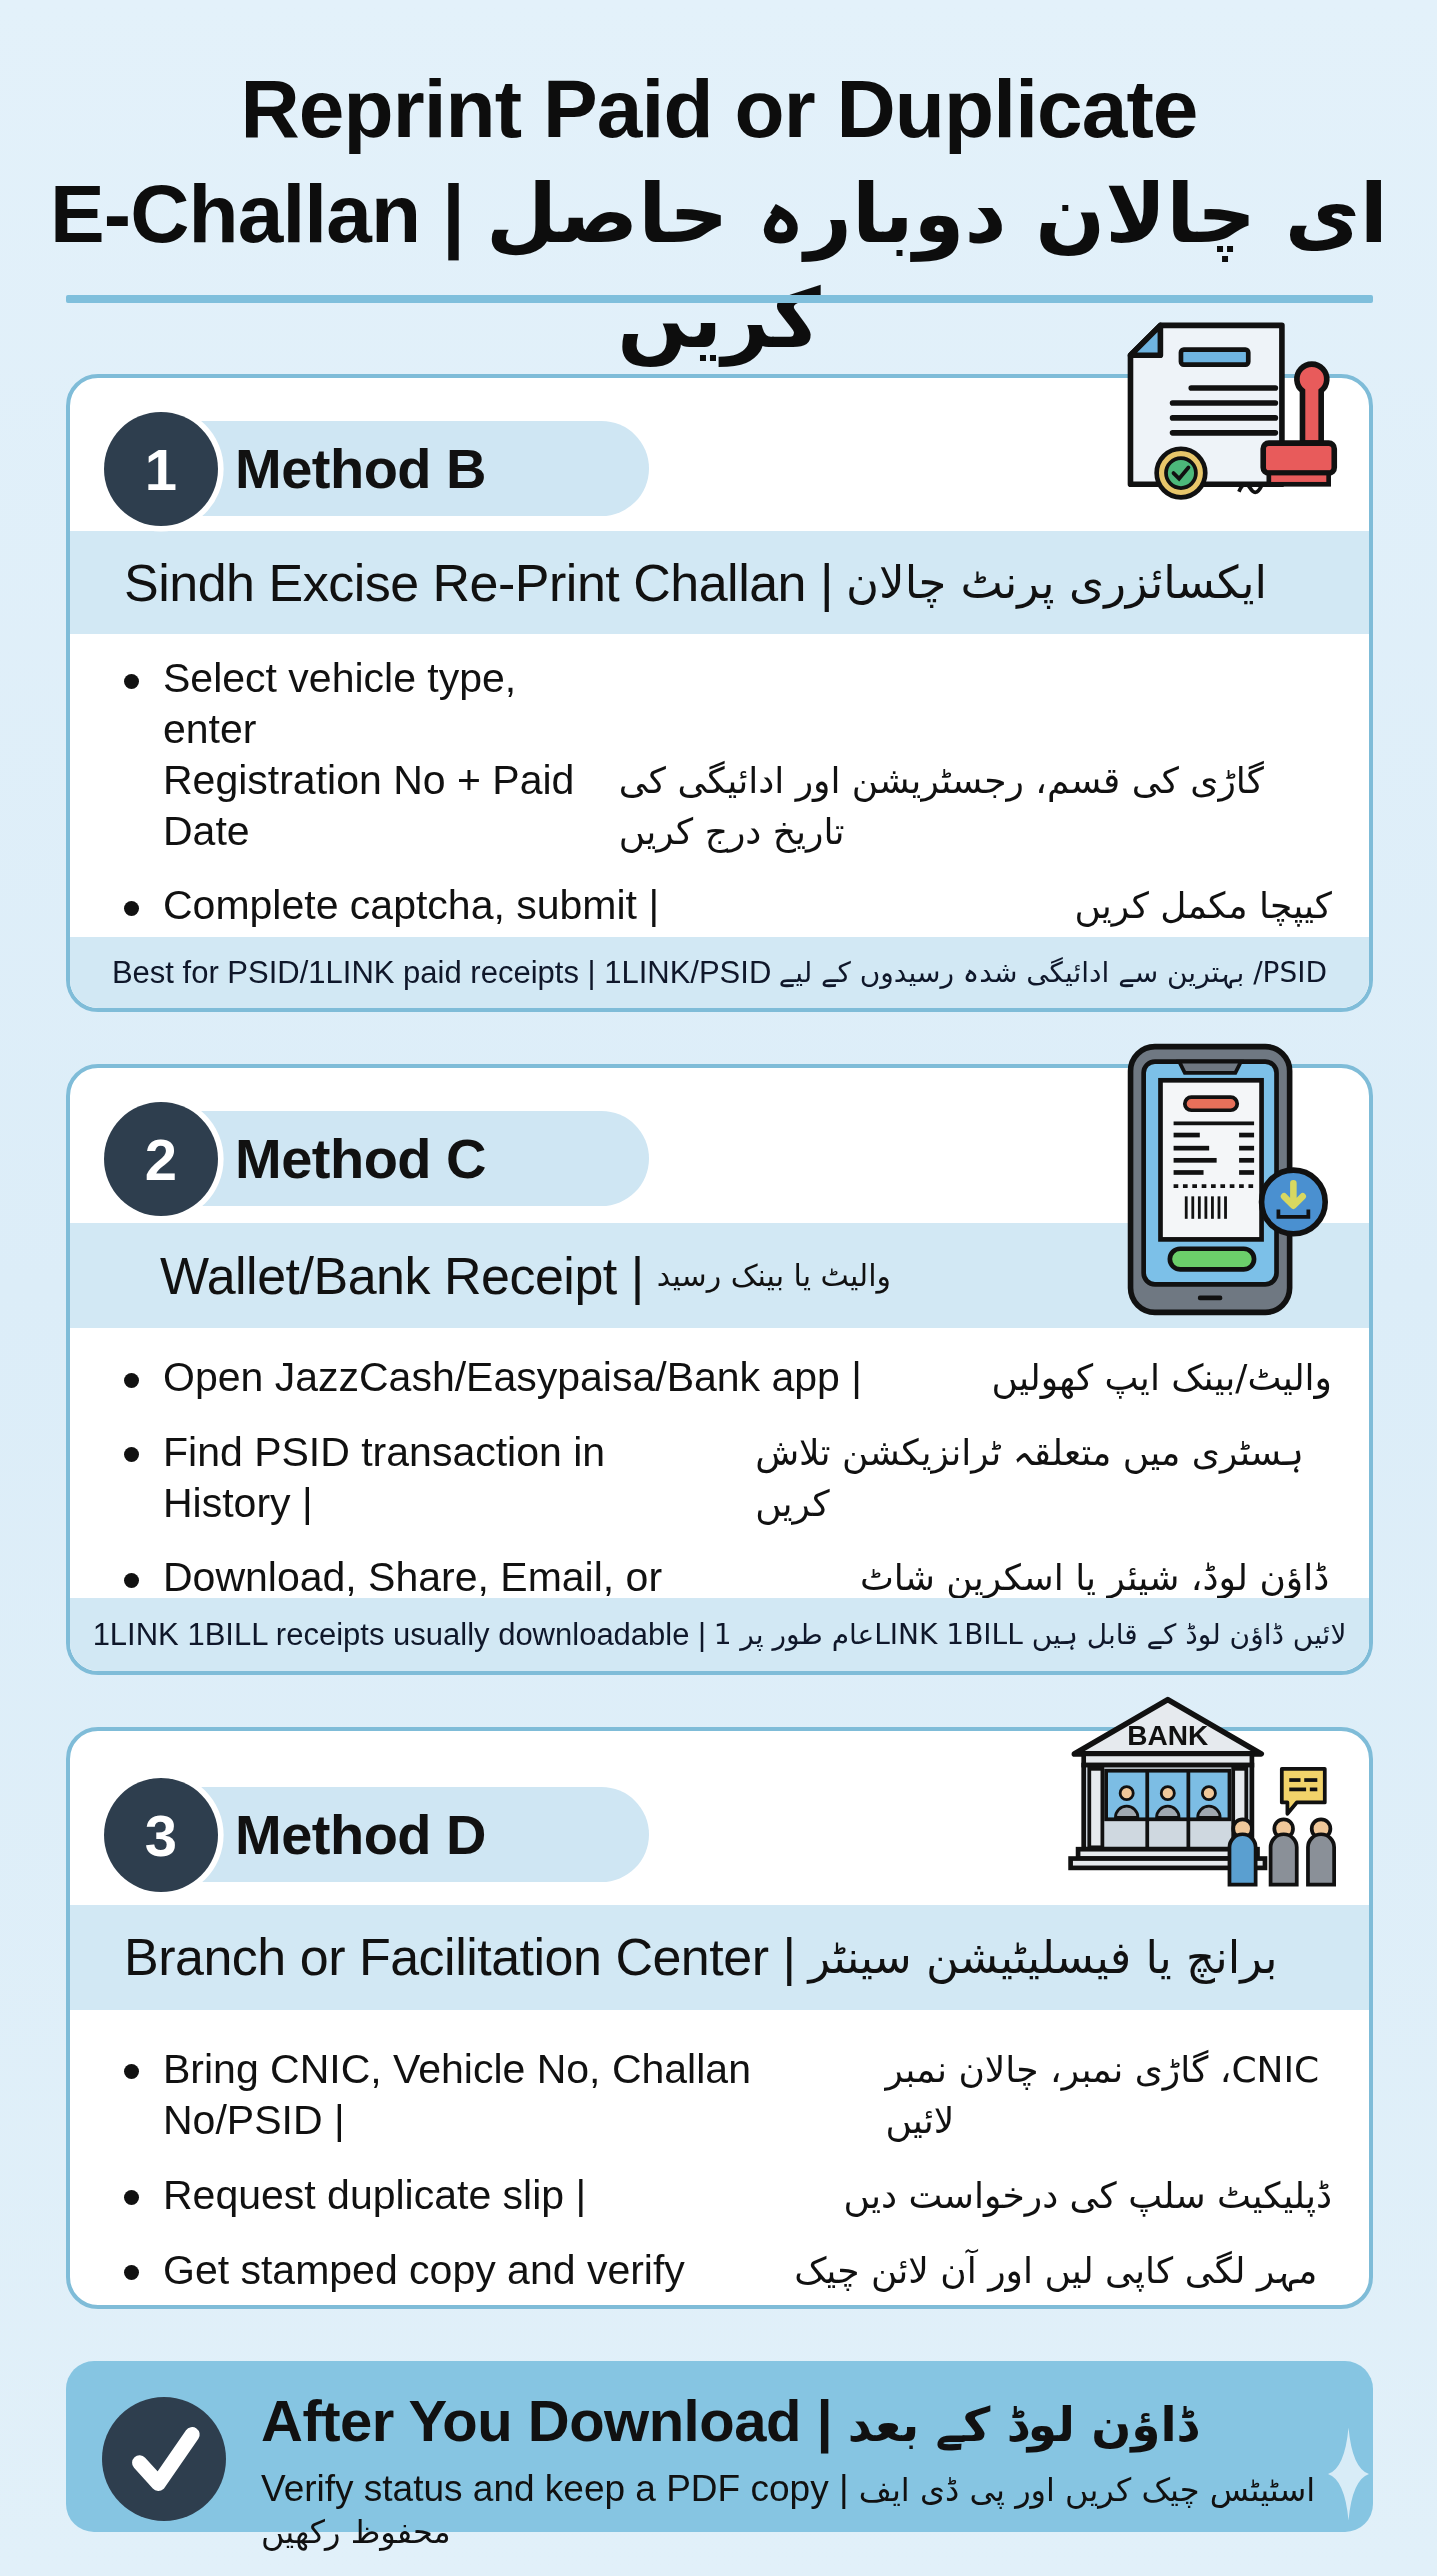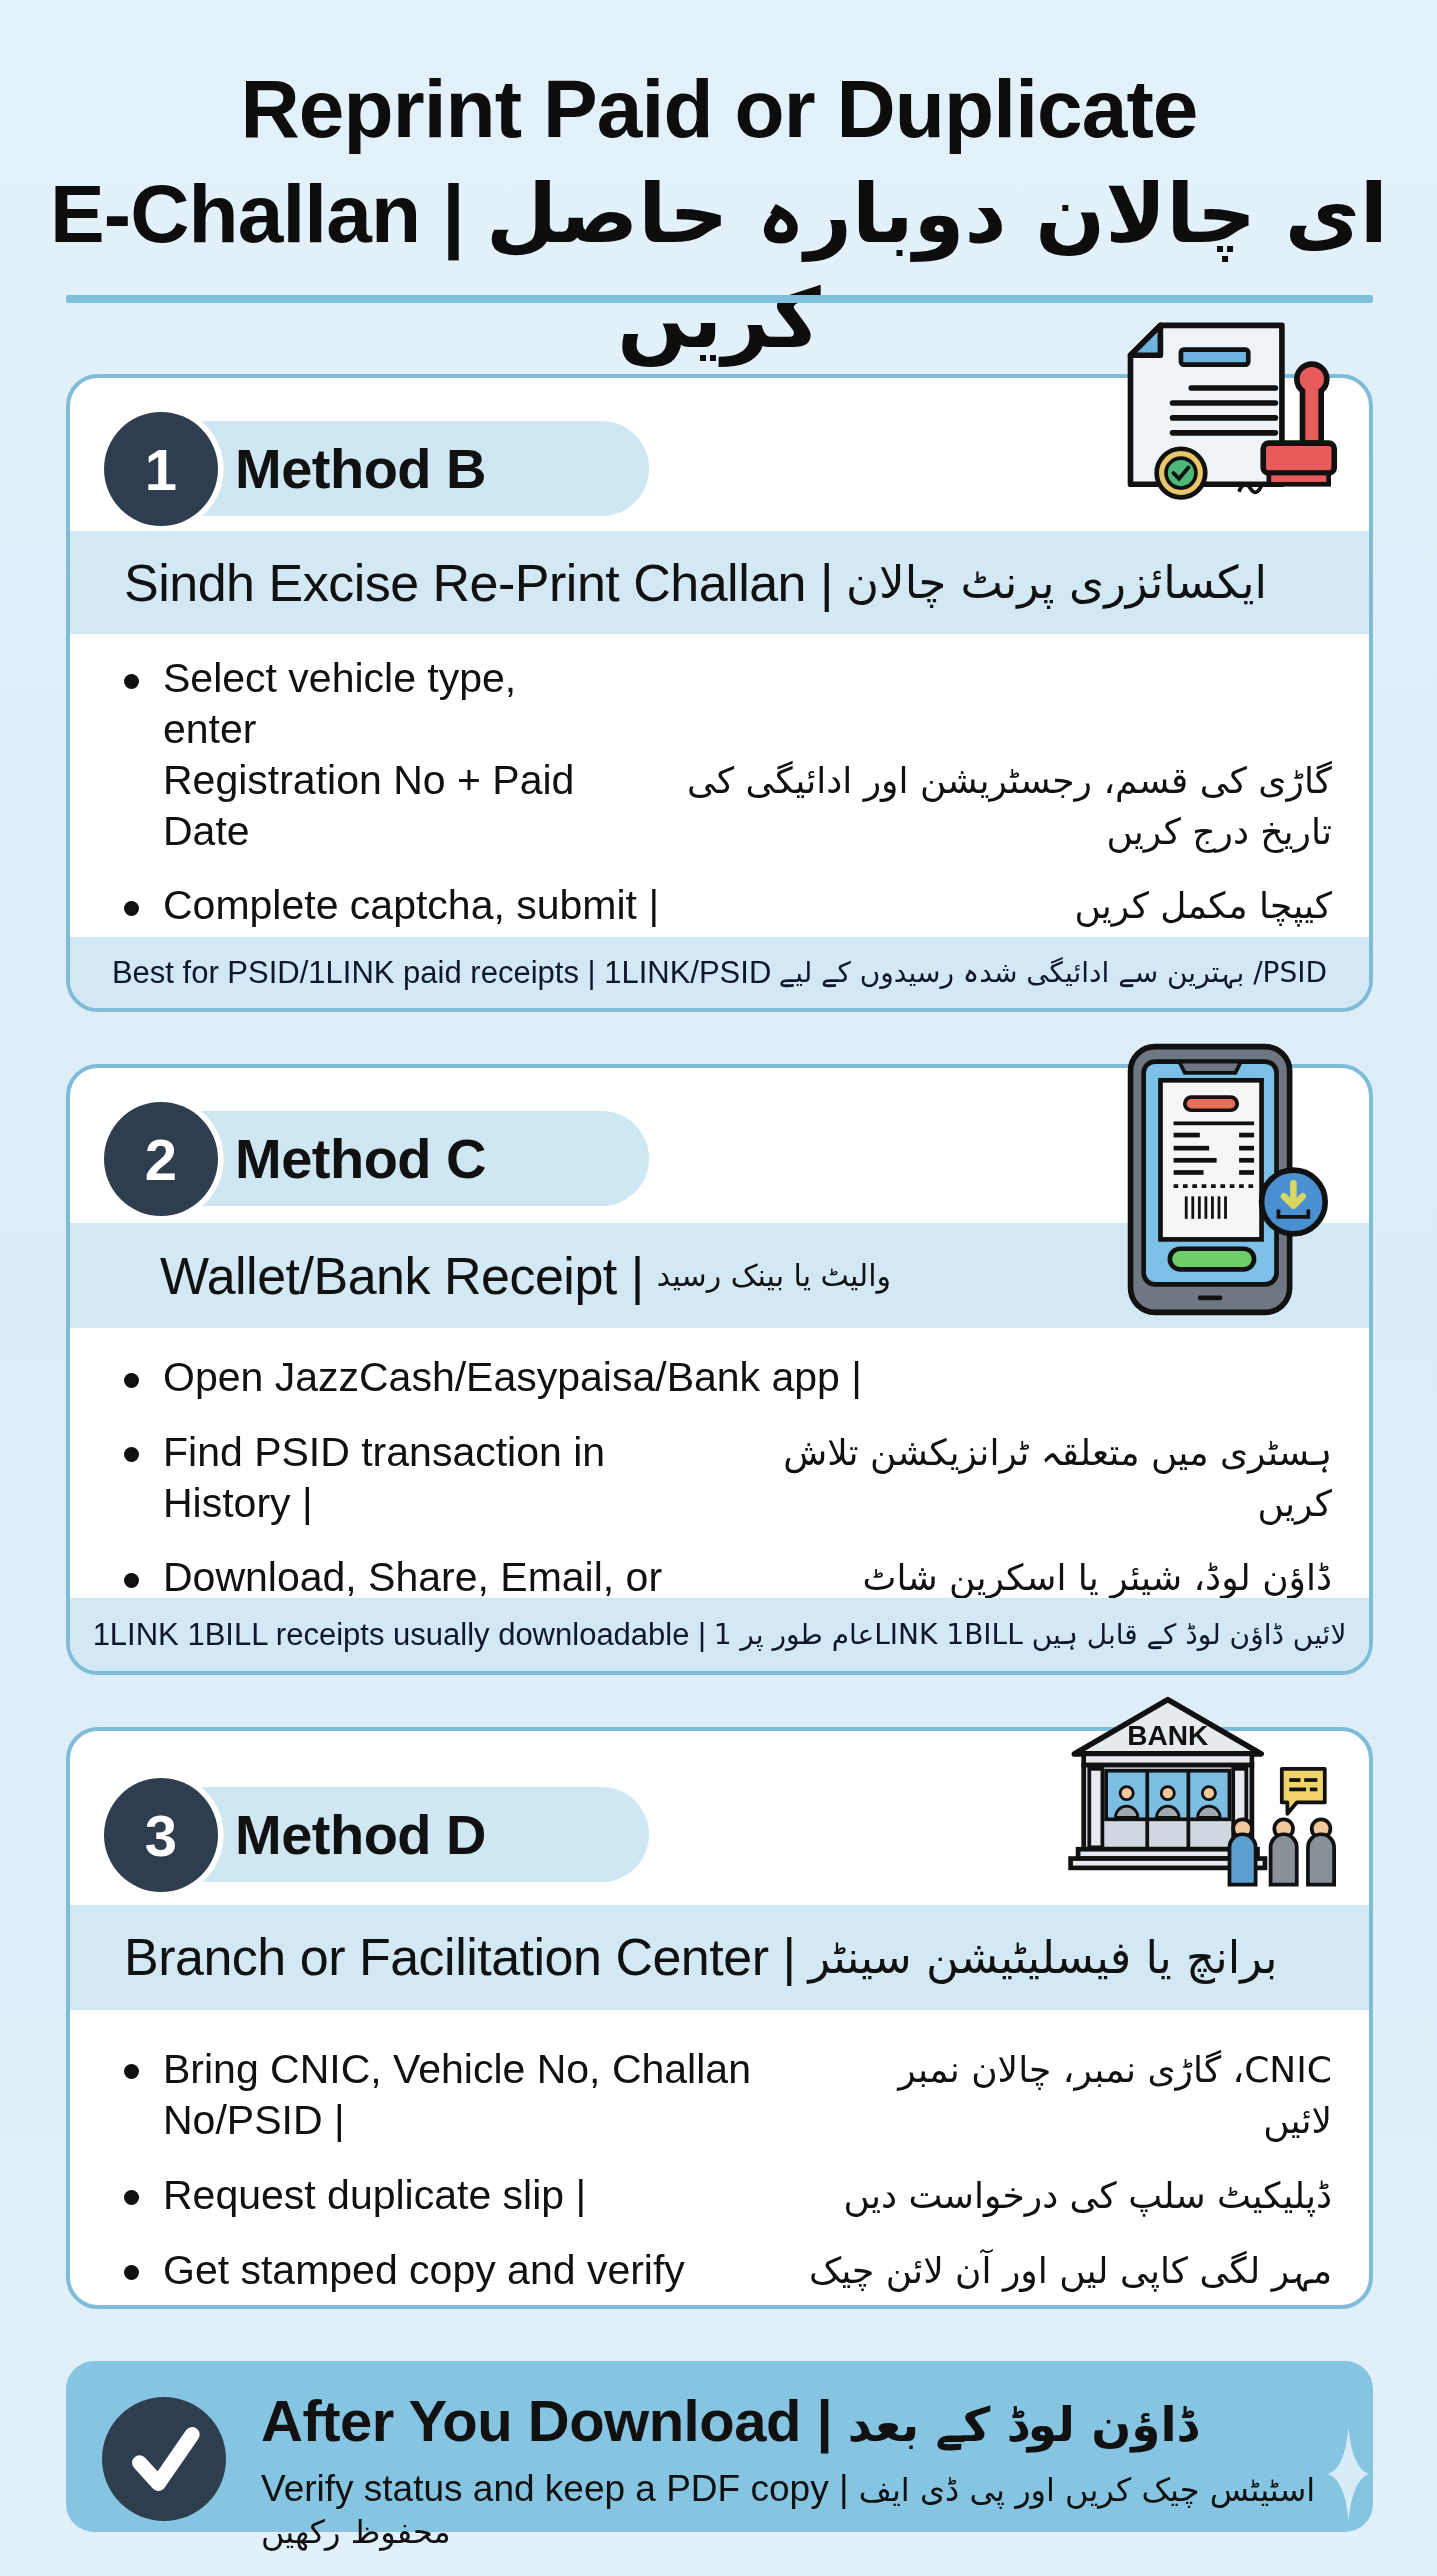--- a/index.html
+++ b/index.html
@@ -48,21 +48,21 @@
   .bullets { padding: 19px 37px 9.4px 54px; }
   .bullet {
     position: relative; padding-left: 39px; font-size: 41px; line-height: 51px;
     margin-bottom: 22.5px; color: #111; display: flex; justify-content: space-between; gap: 44px;
   }
   .bullet::before {
     content: ""; position: absolute; left: 0; top: 20.6px; width: 15px; height: 15px;
     border-radius: 50%; background: #111;
   }
   .bullet .en { white-space: pre-line; }
-  .bullet .ur { font-family: "DejaVu Sans", sans-serif; font-size: 36px; direction: rtl; text-align: right; align-self: flex-end; }
+  .bullet .ur { font-family: "DejaVu Sans", sans-serif; font-size: 36px; direction: rtl; text-align: left; align-self: flex-end; }
   .note {
     position: absolute; left: 0; right: 0; bottom: 0; height: 71px;
     background: #d2e8f4; display: flex; align-items: center; justify-content: center;
     font-size: 31px; color: #0f172a;
   }
   .note .ur { font-family: "DejaVu Sans", sans-serif; font-size: 28px; margin-left: 7.5px; }
   .icon-wrap { position: absolute; z-index: 5; }
   .banner {
     position: absolute; left: 66px; top: 2361px; width: 1307px; height: 171px;
     background: #86c5e2; border-radius: 28px;
@@ -147,20 +147,21 @@
     <div class="num-circle">2</div>
     <div class="method-pill">Method C</div>
   </div>
   <div class="subhead" style="margin-top:-3.7px;padding-left:90px;height:105px;">
     <span>Wallet/Bank Receipt |</span>
     <span class="urdu-inline" style="margin-left:13px;font-size:30px;">والیٹ یا بینک رسید</span>
   </div>
   <div class="bullets" style="padding-top:24px;">
     <div class="bullet" style="margin-bottom:23.4px;">
       <span class="en">Open JazzCash/Easypaisa/Bank app |</span>
+      <span class="ur">والیٹ/بینک ایپ کھولیں</span>
     </div>
     <div class="bullet" style="margin-bottom:23.4px;">
       <span class="en">Find PSID transaction in History |</span>
       <span class="ur">ہسٹری میں متعلقہ ٹرانزیکشن تلاش کریں</span>
     </div>
     <div class="bullet">
       <span class="en">Download, Share, Email, or screenshot |</span>
       <span class="ur">ڈاؤن لوڈ، شیئر یا اسکرین شاٹ لیں</span>
     </div>
   </div>

